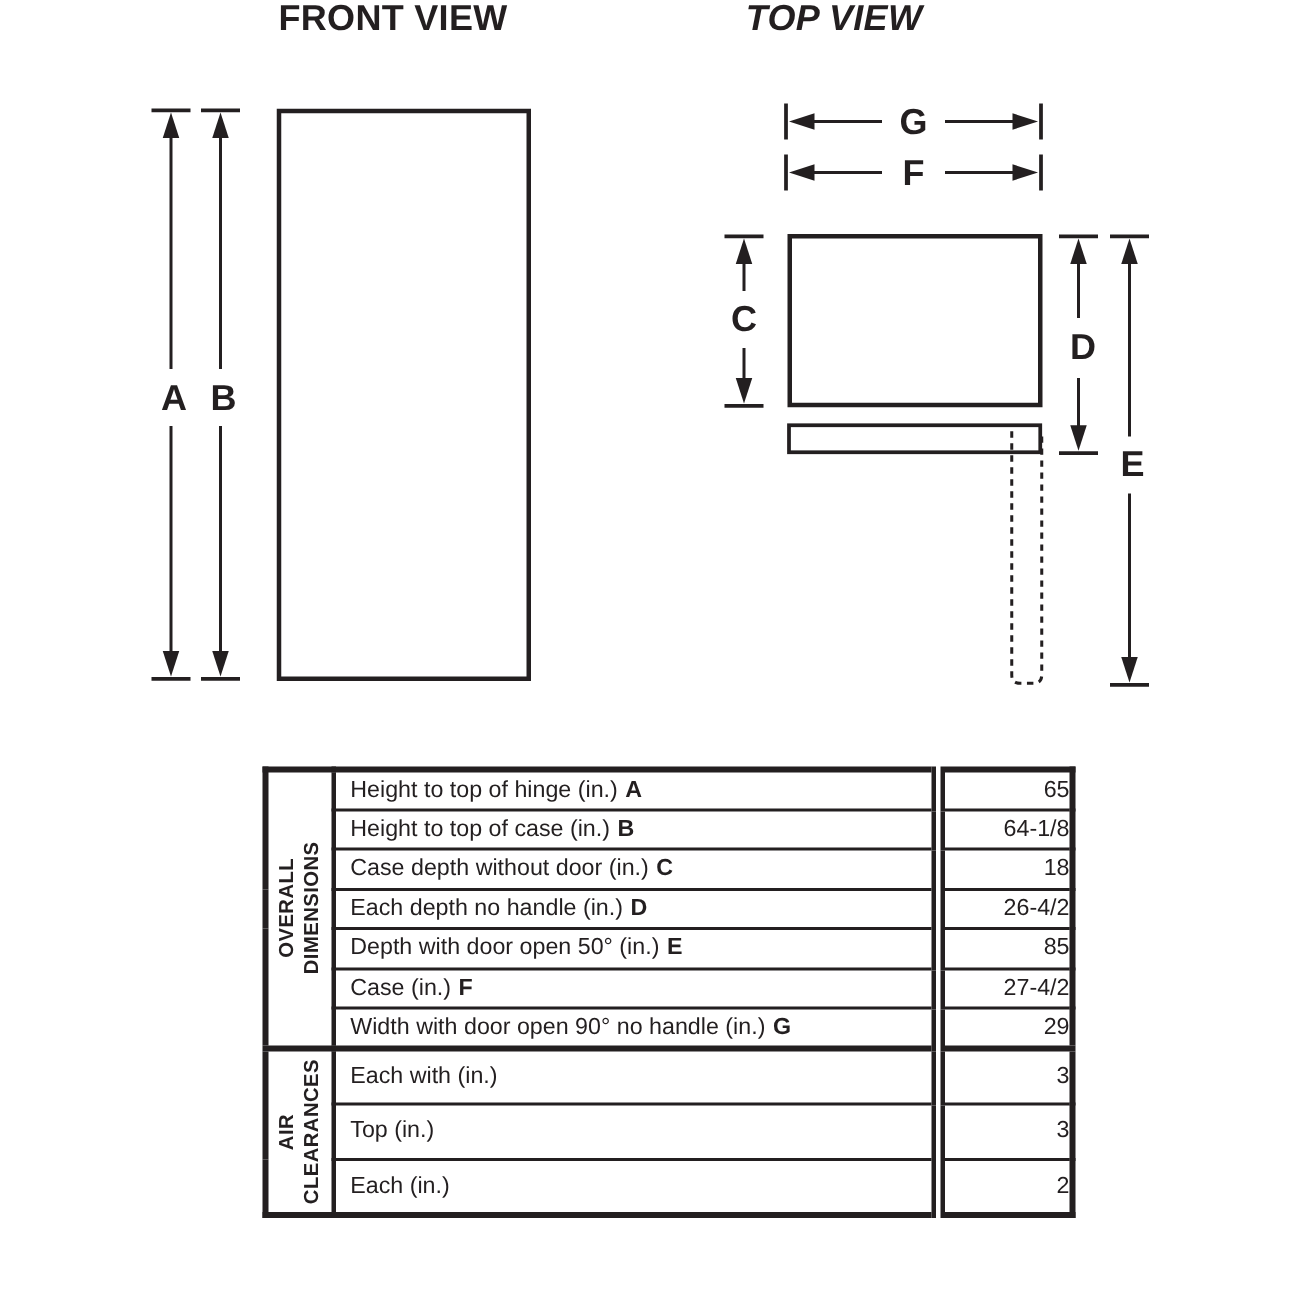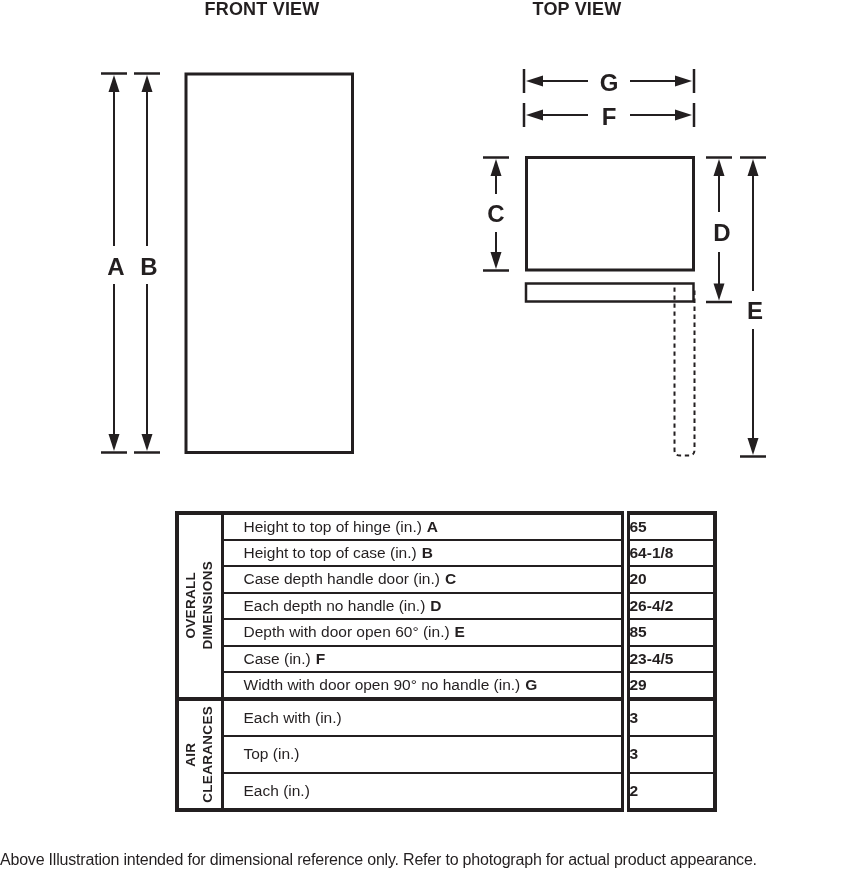--- a/index.html
+++ b/index.html
@@ -11,27 +11,27 @@
     font-family: "Liberation Sans", sans-serif;
     color: var(--ink);
     overflow: hidden;
   }
   .stage { position: absolute; inset: 0; }
 
   .view-title {
     position: absolute;
     top: -1px;
     transform: translateX(-50%);
-    font-size: 18px;
+    font-size: 24px;
     font-weight: bold;
     letter-spacing: 0.2px;
     white-space: nowrap;
   }
   #front-title { left: 262px; }
-  #top-title   { left: 577px; }
+  #top-title   { left: 556px; font-style: italic; }
 
   svg.diagram { position: absolute; left: 0; top: 0; }
   svg.diagram line, svg.diagram path, svg.diagram rect { stroke: var(--ink); }
   svg.diagram polygon { fill: var(--ink); stroke: none; }
   .dim-label {
     font-family: "Liberation Sans", sans-serif;
     font-weight: bold;
     font-size: 24px;
     fill: var(--ink);
     text-anchor: middle;
@@ -63,26 +63,26 @@
     transform: rotate(180deg);
     margin: 0 auto;
     font-weight: bold;
     font-size: 13.5px;
     line-height: 1.25;
     letter-spacing: 0.3px;
     text-align: center;
     white-space: nowrap;
   }
   .head-cell .vert span { display: block; }
-  .label-cell { padding-left: 20px; margin-left: 27px; }
+  .label-cell { padding-left: 10px; margin-left: 27px; }
   .label-cell b.letter { margin-left: 5px; }
   .value-cell {
     border-left: 9px double var(--ink);
-    text-align: left;
-    font-weight: bold;
+    text-align: right;
+    font-weight: normal;
   }
 
   .footer-note {
     position: absolute;
     left: 0; top: 851px;
     width: 862px;
     font-size: 16px;
     letter-spacing: -0.2px;
     white-space: nowrap;
   }
@@ -194,34 +194,34 @@
             </div>
           </td>
           <td class="label-cell"><span>Height to top of hinge (in.)</span><b class="letter">A</b></td>
           <td class="value-cell">65</td>
         </tr>
         <tr class="dim-row">
           <td class="label-cell"><span>Height to top of case (in.)</span><b class="letter">B</b></td>
           <td class="value-cell">64-1/8</td>
         </tr>
         <tr class="dim-row">
-          <td class="label-cell"><span>Case depth handle door (in.)</span><b class="letter">C</b></td>
-          <td class="value-cell">20</td>
+          <td class="label-cell"><span>Case depth without door (in.)</span><b class="letter">C</b></td>
+          <td class="value-cell">18</td>
         </tr>
         <tr class="dim-row">
           <td class="label-cell"><span>Each depth no handle (in.)</span><b class="letter">D</b></td>
           <td class="value-cell">26-4/2</td>
         </tr>
         <tr class="dim-row">
-          <td class="label-cell"><span>Depth with door open 60° (in.)</span><b class="letter">E</b></td>
+          <td class="label-cell"><span>Depth with door open 50° (in.)</span><b class="letter">E</b></td>
           <td class="value-cell">85</td>
         </tr>
         <tr class="dim-row">
           <td class="label-cell"><span>Case (in.)</span><b class="letter">F</b></td>
-          <td class="value-cell">23-4/5</td>
+          <td class="value-cell">27-4/2</td>
         </tr>
         <tr class="dim-row">
           <td class="label-cell"><span>Width with door open 90° no handle (in.)</span><b class="letter">G</b></td>
           <td class="value-cell">29</td>
         </tr>
       </tbody>
     <tbody class="air-section">
         <tr class="air-row">
           <td rowspan="3" class="head-cell">
             <div class="vert">
@@ -236,14 +236,13 @@
           <td class="label-cell"><span>Top (in.)</span></td>
           <td class="value-cell">3</td>
         </tr>
         <tr class="air-row">
           <td class="label-cell"><span>Each (in.)</span></td>
           <td class="value-cell">2</td>
         </tr>
       </tbody>
   </table>
 
-  <div class="footer-note">Above Illustration intended for dimensional reference only. Refer to photograph for actual product appearance.</div>
 </div>
 
 </body></html>

